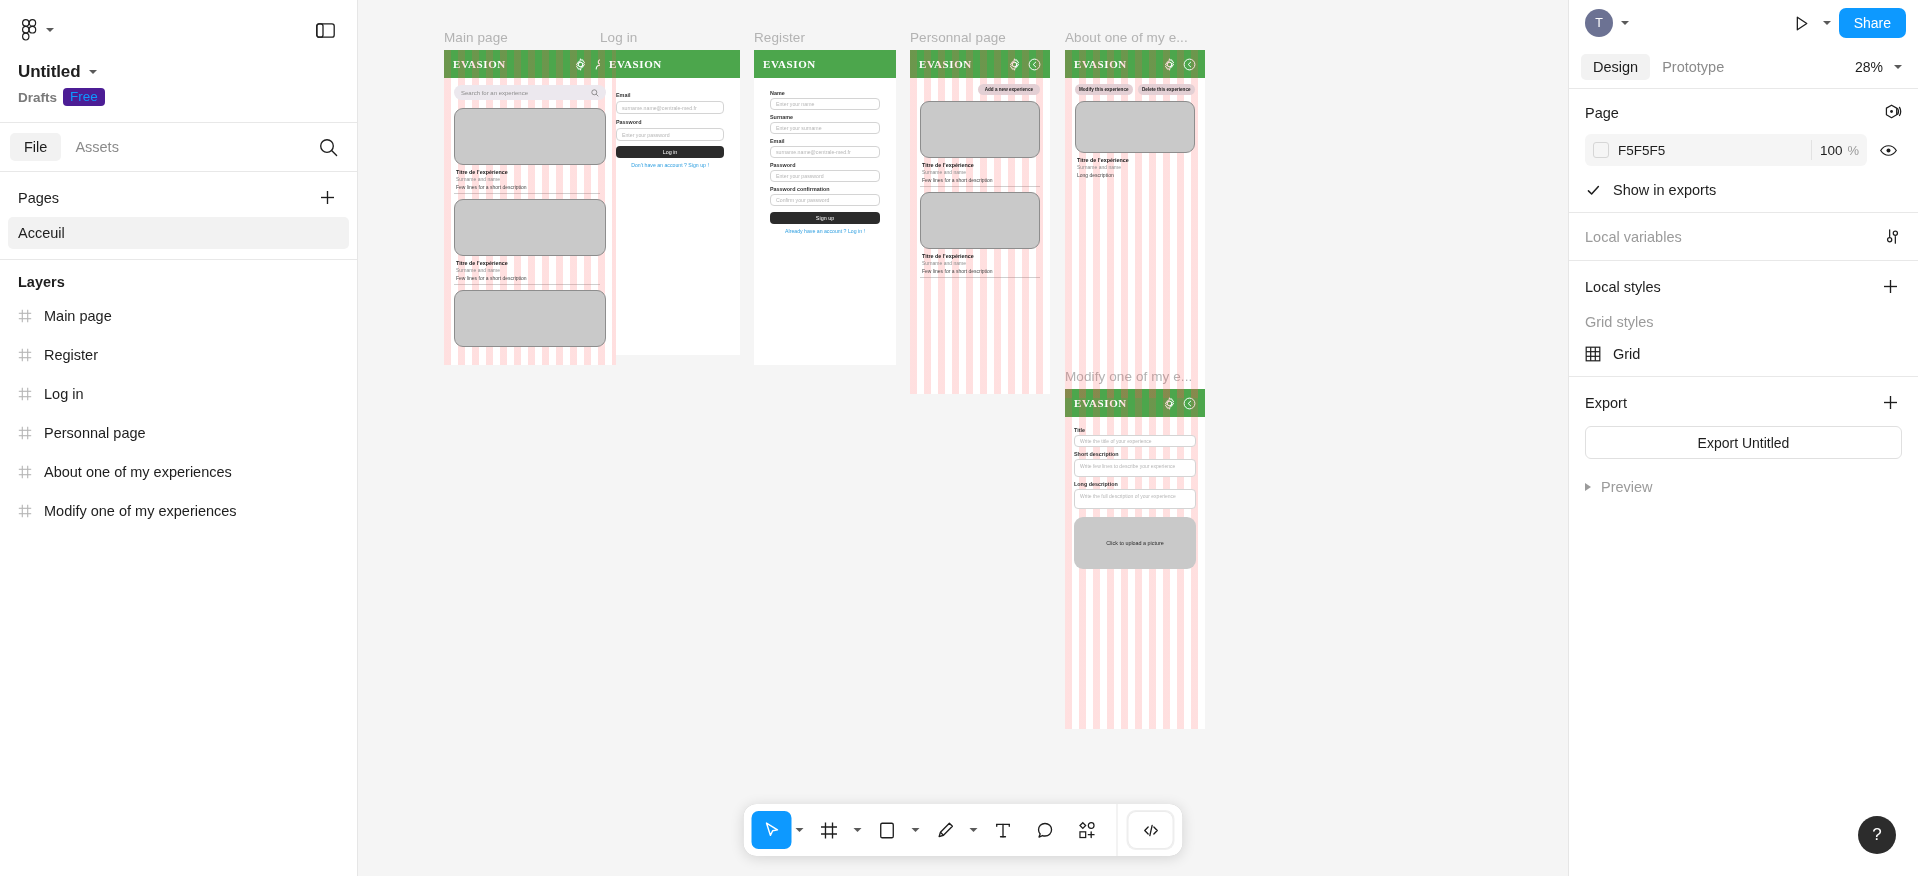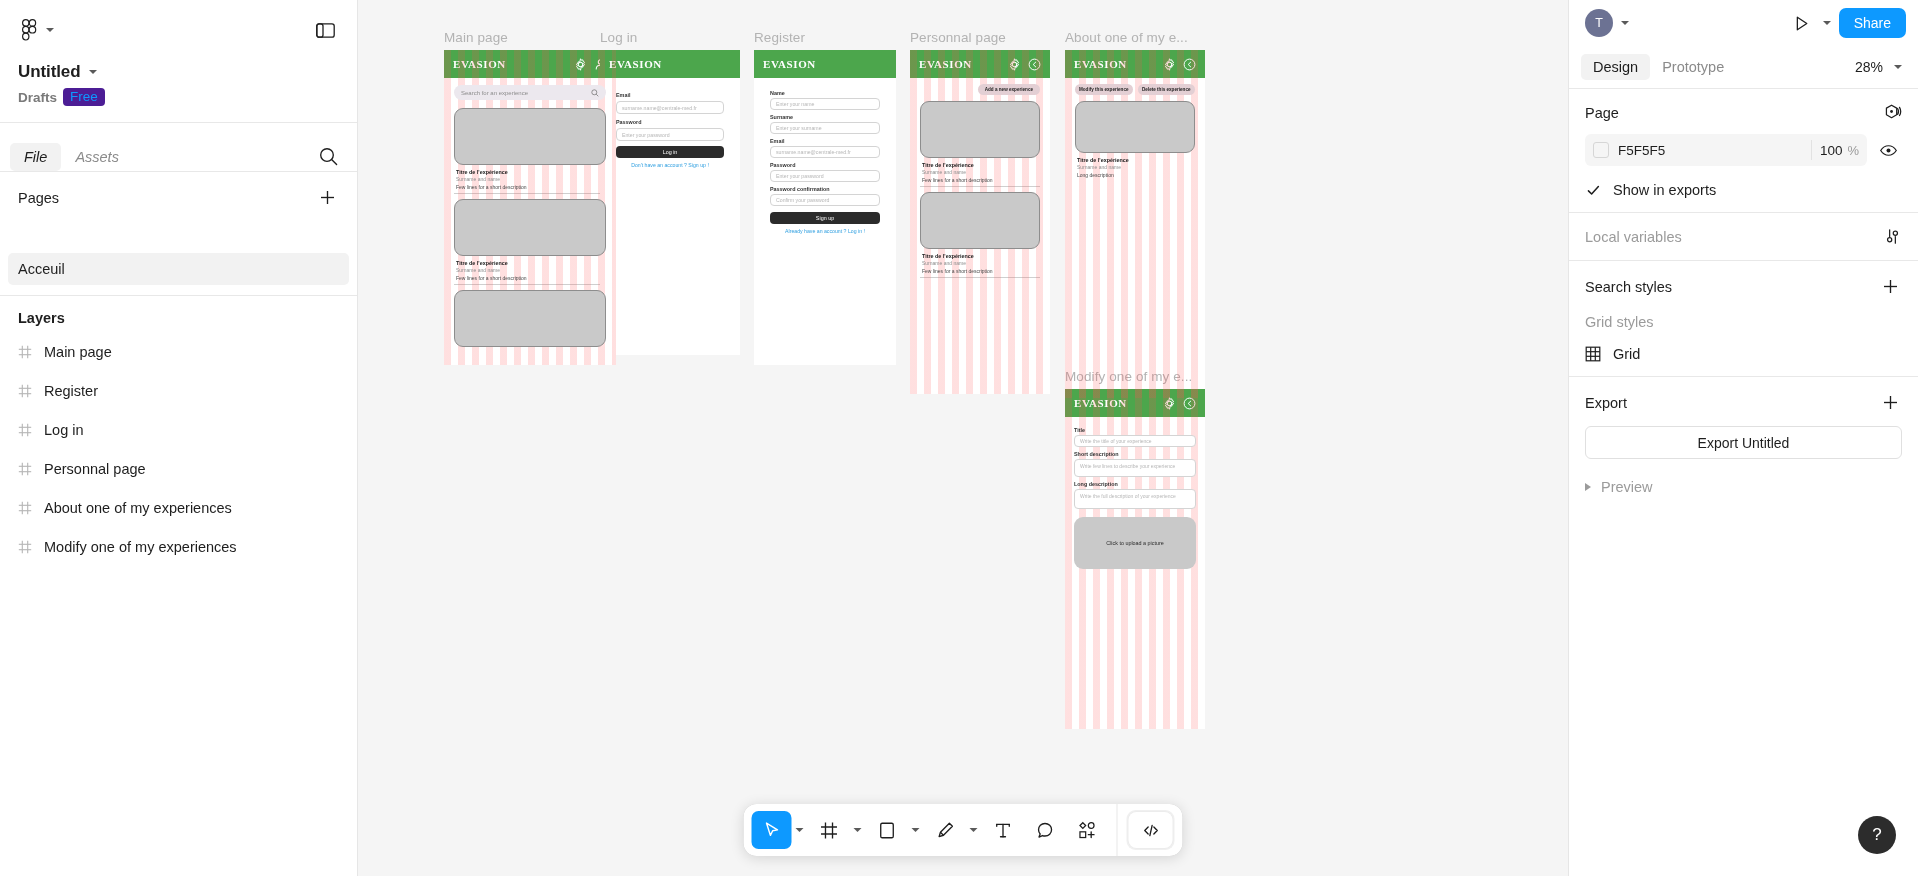--- a/index.html
+++ b/index.html
@@ -27,31 +27,31 @@
   .panel-toggle { padding:4px; border-radius:4px; cursor:pointer; display:flex; }
 
   .file-title-row { display:flex; align-items:center; gap:9px; margin-top: 16px; }
   .file-title { font-size: 17px; font-weight: 600; color:#1e1e1e; letter-spacing:-0.1px; }
   .file-sub { display:flex; align-items:center; gap: 6px; margin-top: 6px; margin-bottom: 16px; }
   .drafts { font-size: 13.5px; color:#7a7a7a;font-weight:bold; }
   .freebadge { font-size: 13.5px; color:#0d99ff; background:#4c1d95; border-radius: 4px; padding: 1px 7px 2px 7px; cursor:pointer;}
 
   .divider { height:1px; background:#e8e8e8; width:100%; }
 
-  .tabs-row { display:flex; align-items:flex-end; height: 48px; padding: 0 14px 0 10px; font-style: italic; }
+  .tabs-row { display:flex; align-items:center; height: 48px; padding: 0 14px 0 10px; }
   .tab { font-size:14.5px; color:#8b8b8b; padding: 6px 14px; border-radius:5px; cursor:pointer; }
   .tab.active { color:#1e1e1e; background:#f2f2f2; font-weight:400; }
   .tabs-spacer{flex:1;}
   .search-ic { padding: 5px; cursor:pointer; display:flex; }
 
   .section-row { display:flex; align-items:center; justify-content:space-between; padding: 14px 18px 8px 18px; }
   .section-title { font-size:14.5px; color:#1e1e1e; font-weight:500; }
   .plus-btn { cursor:pointer; padding:3px; display:flex; border-radius:4px; }
 
-  .page-list { padding: 0 8px 10px 8px; margin-top: 36px; }
+  .page-list { padding: 0 8px 10px 8px; }
   .page-item { height: 32px; display:flex; align-items:center; padding: 0 10px; border-radius:5px; font-size:14.5px; color:#1e1e1e; cursor:pointer; }
   .page-item.selected { background:#f2f2f2; }
 
   .layers-head { padding: 14px 18px 6px 18px; font-size:14.5px; color:#1e1e1e; font-weight:700;}
   .layer-list { padding: 0 8px; overflow-y:auto; }
   .layer-item { height:39px; display:flex; align-items:center; gap: 12px; padding: 0 10px; border-radius:5px; cursor:pointer; }
   .layer-label { font-size:14.5px; color:#1e1e1e; }
   .frame-ic { width:14px;height:14px; flex:none; display:flex; }
 
   
@@ -719,21 +719,21 @@
             </g>
           </svg>
         </span>
       </div>
     </div>
 
     <div class="divider"></div>
 
     <div class="rp-section">
       <div class="rp-srow">
-        <span class="rp-title">Search styles</span>
+        <span class="rp-title">Local styles</span>
         <span class="plus-btn">
           <svg width="17" height="17" viewBox="0 0 17 17">
             <line x1="8.5" y1="2" x2="8.5" y2="15" stroke="#1e1e1e" stroke-width="1.35"></line>
             <line x1="2" y1="8.5" x2="15" y2="8.5" stroke="#1e1e1e" stroke-width="1.35"></line>
           </svg>
         </span>
       </div>
       <div class="rp-title muted" style="margin-top:16px;">Grid styles</div>
       <div class="style-row" style="margin-top:8px;">
         <span style="display:flex;">

